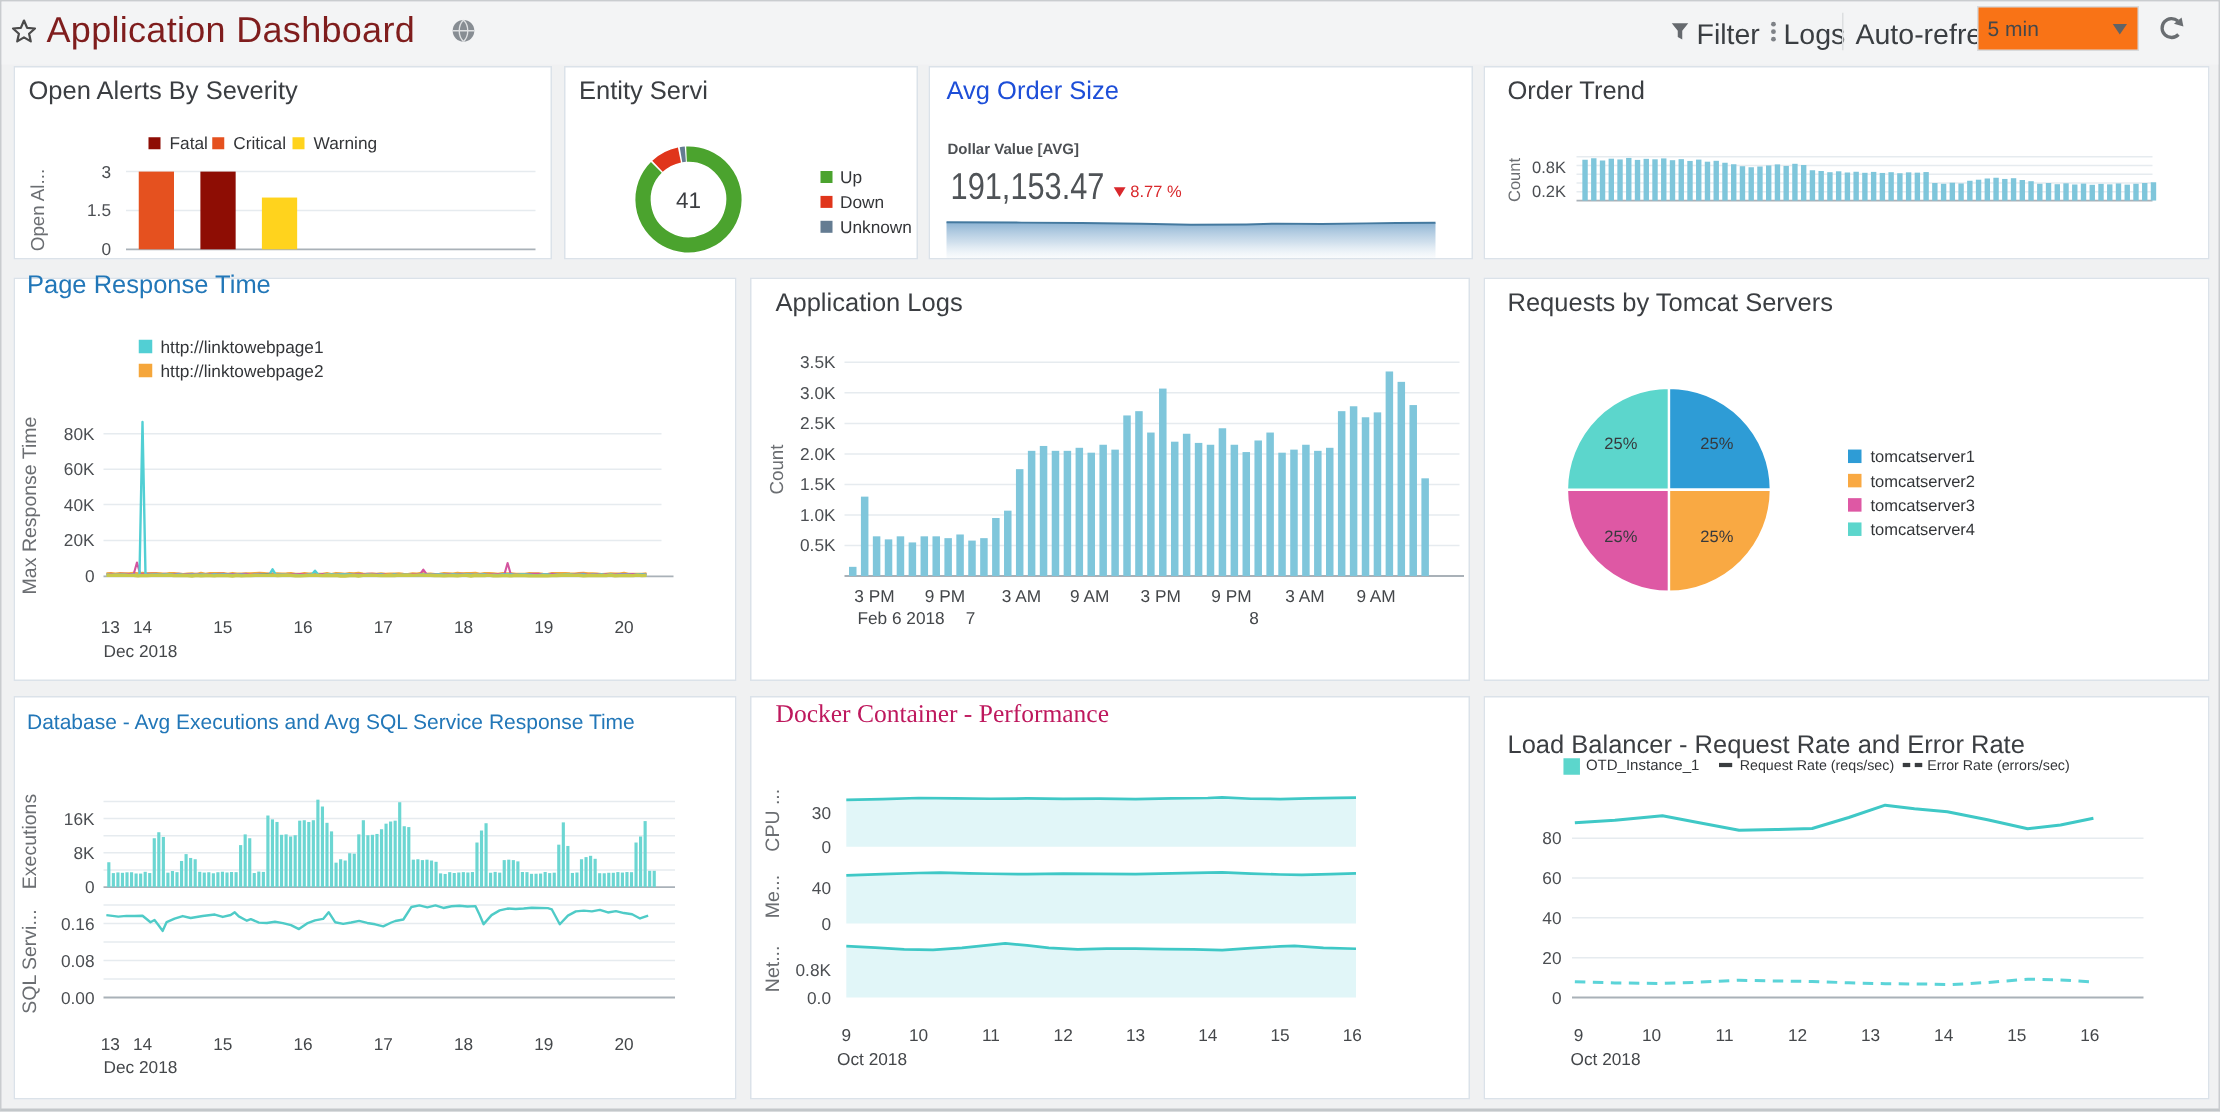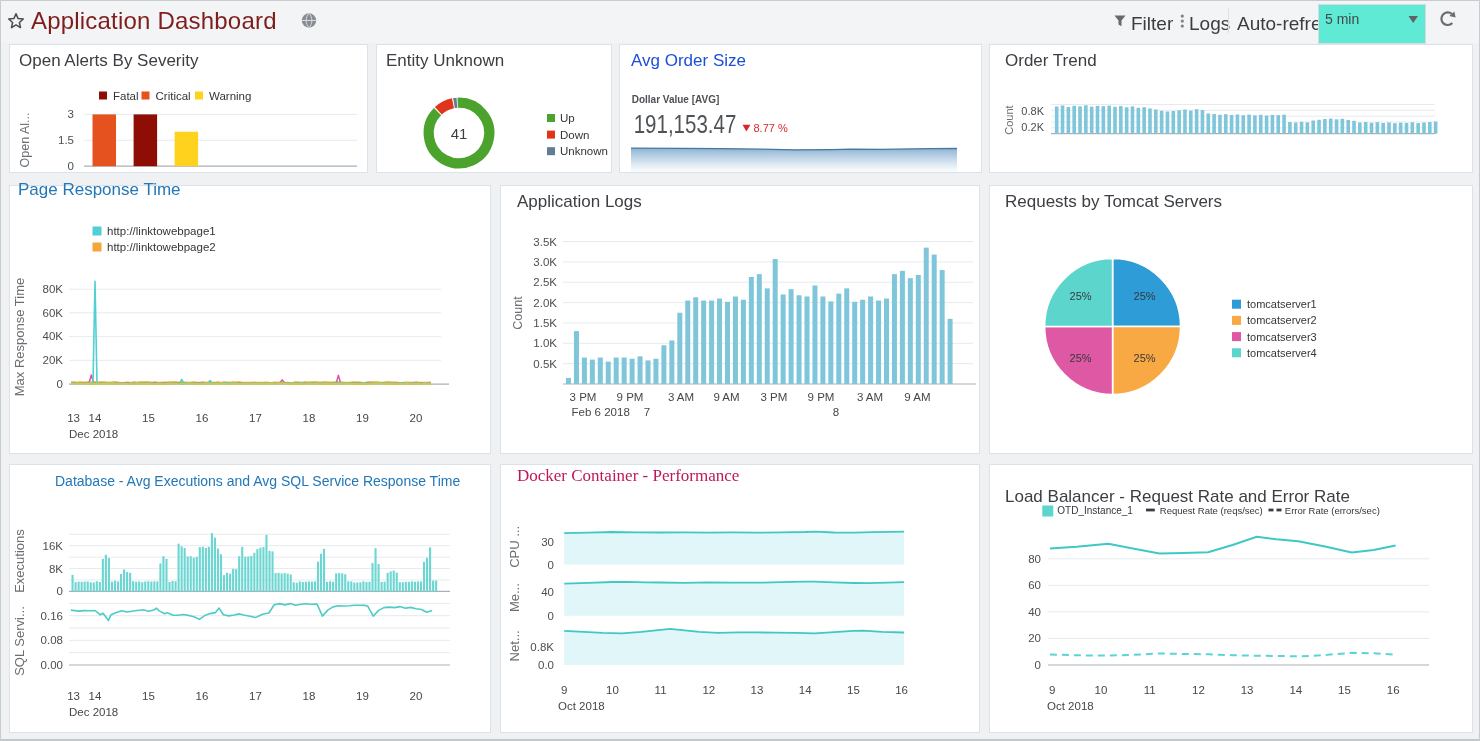--- a/index.html
+++ b/index.html
@@ -2,48 +2,48 @@
 <html><head><meta charset="utf-8"><title>Application Dashboard</title>
 <style>
 *{margin:0;padding:0;box-sizing:border-box}
 html,body{width:1480px;height:741px;overflow:hidden}
 body{font-family:"Liberation Sans",sans-serif;background:#f0f1f2;position:relative;border:1px solid #c9cccf;border-bottom:2px solid #c3c7ca}
 .card{position:absolute;background:#fff;border:1px solid #dbe2e9}
 .ctitle{position:absolute;font-size:17px;line-height:18px;white-space:nowrap}
 .hdr{position:absolute;left:0;top:0;width:100%;height:42px;background:#f3f4f5}
 .htitle{position:absolute;left:30px;top:0;line-height:40px;font-size:24px;color:#7f1d1d;letter-spacing:0.2px}
 .hlabel{position:absolute;font-size:19px;color:#3a3e42;top:12px}
-.select{position:absolute;left:1317px;top:3px;width:108px;height:40px;background:#5eead4;border:1px solid #d8dadc;font-size:14px;color:#45484b;line-height:28px;padding-left:6px}
+.select{position:absolute;left:1317px;top:3px;width:108px;height:30px;background:#f97316;border:1px solid #d8dadc;font-size:14px;color:#45484b;line-height:28px;padding-left:6px}
 svg text{font-family:"Liberation Sans",sans-serif}
 </style></head>
 <body>
 <div class="hdr"></div>
 <div class="htitle">Application Dashboard</div>
 <div class="hlabel" style="left:1130px">Filter</div>
 <div class="hlabel" style="left:1188px">Logs</div>
 <div class="hlabel" style="left:1236px">Auto-refresh</div>
 <div class="select">5 min</div>
 <div class="card" style="left:8px;top:43px;width:359px;height:129px"></div>
 <div class="card" style="left:375px;top:43px;width:236px;height:129px"></div>
 <div class="card" style="left:618px;top:43px;width:363px;height:129px"></div>
 <div class="card" style="left:988px;top:43px;width:484px;height:129px"></div>
 <div class="card" style="left:8px;top:184px;width:482px;height:269px"></div>
 <div class="card" style="left:499px;top:184px;width:480px;height:269px"></div>
 <div class="card" style="left:988px;top:184px;width:484px;height:269px"></div>
 <div class="card" style="left:8px;top:463px;width:482px;height:269px"></div>
 <div class="card" style="left:499px;top:463px;width:480px;height:269px"></div>
 <div class="card" style="left:988px;top:463px;width:484px;height:269px"></div>
 <div class="ctitle" style="left:18px;top:51px;color:#3b3e42;">Open Alerts By Severity</div>
-<div class="ctitle" style="left:385px;top:51px;color:#3b3e42;">Entity Unknown</div>
+<div class="ctitle" style="left:385px;top:51px;color:#3b3e42;">Entity Servi</div>
 <div class="ctitle" style="left:630px;top:51px;color:#1d4ed8;">Avg Order Size</div>
 <div class="ctitle" style="left:1004px;top:51px;color:#3b3e42;">Order Trend</div>
 <div class="ctitle" style="left:17px;top:180px;color:#2277b8;">Page Response Time</div>
 <div class="ctitle" style="left:516px;top:192px;color:#3b3e42;">Application Logs</div>
 <div class="ctitle" style="left:1004px;top:192px;color:#3b3e42;">Requests by Tomcat Servers</div>
-<div class="ctitle" style="left:17px;top:471px;color:#2277b8;font-size:14px;margin-left:37px;">Database - Avg Executions and Avg SQL Service Response Time</div>
+<div class="ctitle" style="left:17px;top:471px;color:#2277b8;font-size:14px;">Database - Avg Executions and Avg SQL Service Response Time</div>
 <div class="ctitle" style="left:516px;top:466px;color:#be185d;font-family:Liberation Serif, serif;">Docker Container - Performance</div>
 <div class="ctitle" style="left:1004px;top:471px;color:#3b3e42;margin-top:16px;">Load Balancer - Request Rate and Error Rate</div>
 <svg width="1480" height="741" style="position:absolute;left:0px;top:0px" xmlns="http://www.w3.org/2000/svg">
     <rect x="98.00" y="90.50" width="8.00" height="8.00" fill="#8e0d04"></rect>
     <text x="112" y="98.5" font-size="11.5" fill="#333538" text-anchor="start" font-weight="normal">Fatal</text>
     <rect x="140.50" y="90.50" width="8.00" height="8.00" fill="#e5511f"></rect>
     <text x="154.5" y="98.5" font-size="11.5" fill="#333538" text-anchor="start" font-weight="normal">Critical</text>
     <rect x="194.00" y="90.50" width="8.00" height="8.00" fill="#ffd31d"></rect>
     <text x="208" y="98.5" font-size="11.5" fill="#333538" text-anchor="start" font-weight="normal">Warning</text>
     <line x1="83" y1="113.4" x2="356" y2="113.4" stroke="#e6ebef" stroke-width="1"></line>

